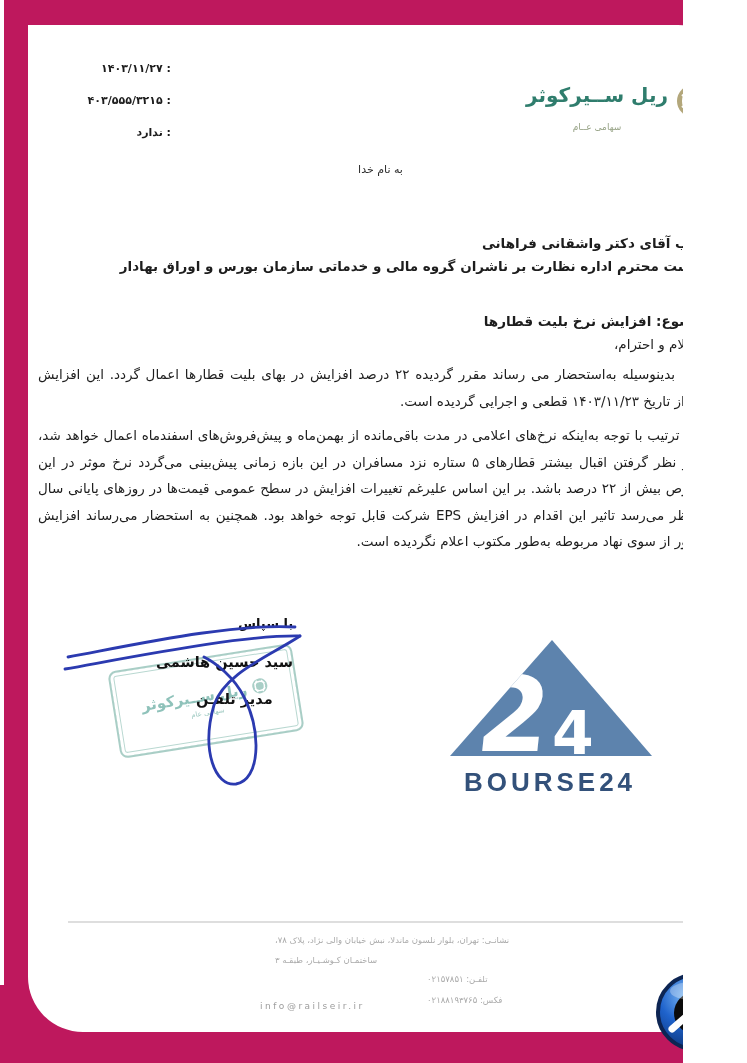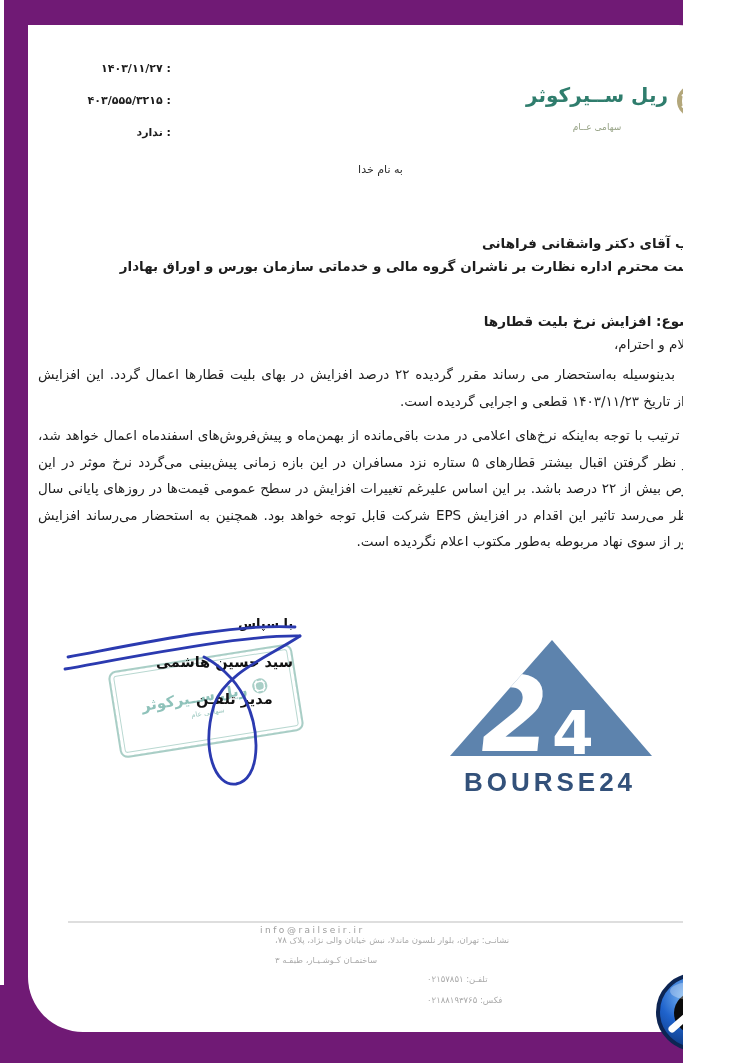--- a/index.html
+++ b/index.html
@@ -1,17 +1,17 @@
 <!DOCTYPE html>
 <html lang="fa"><head>
 <meta charset="utf-8">
 <style>
   html,body{margin:0;padding:0;}
   body{font-family:"DejaVu Sans",sans-serif;}
-  .frame{position:relative;width:683px;height:1063px;background:#701a75;overflow:hidden;}
+  .frame{position:relative;width:683px;height:1063px;background:#be185d;overflow:hidden;}
   .edge-sliver{position:absolute;left:0;top:0;width:4px;height:985px;background:#ffffff;}
   .page{position:absolute;left:28px;top:25px;width:705px;height:1007px;background:#ffffff;
         border-radius:0 55px 0 55px;}
   
   .fields{position:absolute;left:35px;top:36px;width:108px;direction:rtl;}
   .field-line{text-align:right;font-size:11px;font-weight:700;color:#1c1c1c;line-height:16px;margin-bottom:16px;white-space:nowrap;}
   
   .logo{position:absolute;top:58px;right:22px;direction:rtl;display:flex;align-items:flex-start;gap:7px;}
   .logo-text{display:flex;flex-direction:column;align-items:center;}
   .logo-word{font-size:20px;font-weight:700;color:#2f7d6d;line-height:24px;white-space:nowrap;}
@@ -35,21 +35,21 @@
   .stamp-word{font-size:15px;font-weight:700;color:#8fc2ba;white-space:nowrap;}
   .stamp-sub{font-size:7px;color:#9fcac2;letter-spacing:3px;margin-top:2px;}
   .sig-svg{position:absolute;left:35px;top:580px;z-index:5;}
   
   .bourse{position:absolute;left:406px;top:612px;width:232px;z-index:1;}
   .bourse-word{margin-top:4px;text-align:center;font-size:26px;font-weight:600;color:#33517a;
                letter-spacing:4px;direction:ltr;font-family:Liberation Sans, sans-serif;}
   
   .divider{position:absolute;left:40px;top:896px;width:632px;height:2px;background:#dedede;}
   .foot{position:absolute;direction:rtl;text-align:left;font-size:8.5px;color:#ababab;white-space:nowrap;margin-left:20px;}
-  .foot-email{position:absolute;left:232px;top:900px;font-size:9px;color:#9c9c9c;letter-spacing:2.5px;direction:ltr;}
+  .foot-email{position:absolute;left:232px;top:976px;font-size:9px;color:#9c9c9c;letter-spacing:2.5px;direction:ltr;}
   
   .corner-badge{position:absolute;left:655px;top:972px;width:80px;height:80px;z-index:10;}
 </style>
 </head>
 <body>
 
 <div class="frame">
   <div class="edge-sliver"></div>
 
   <div class="page">

